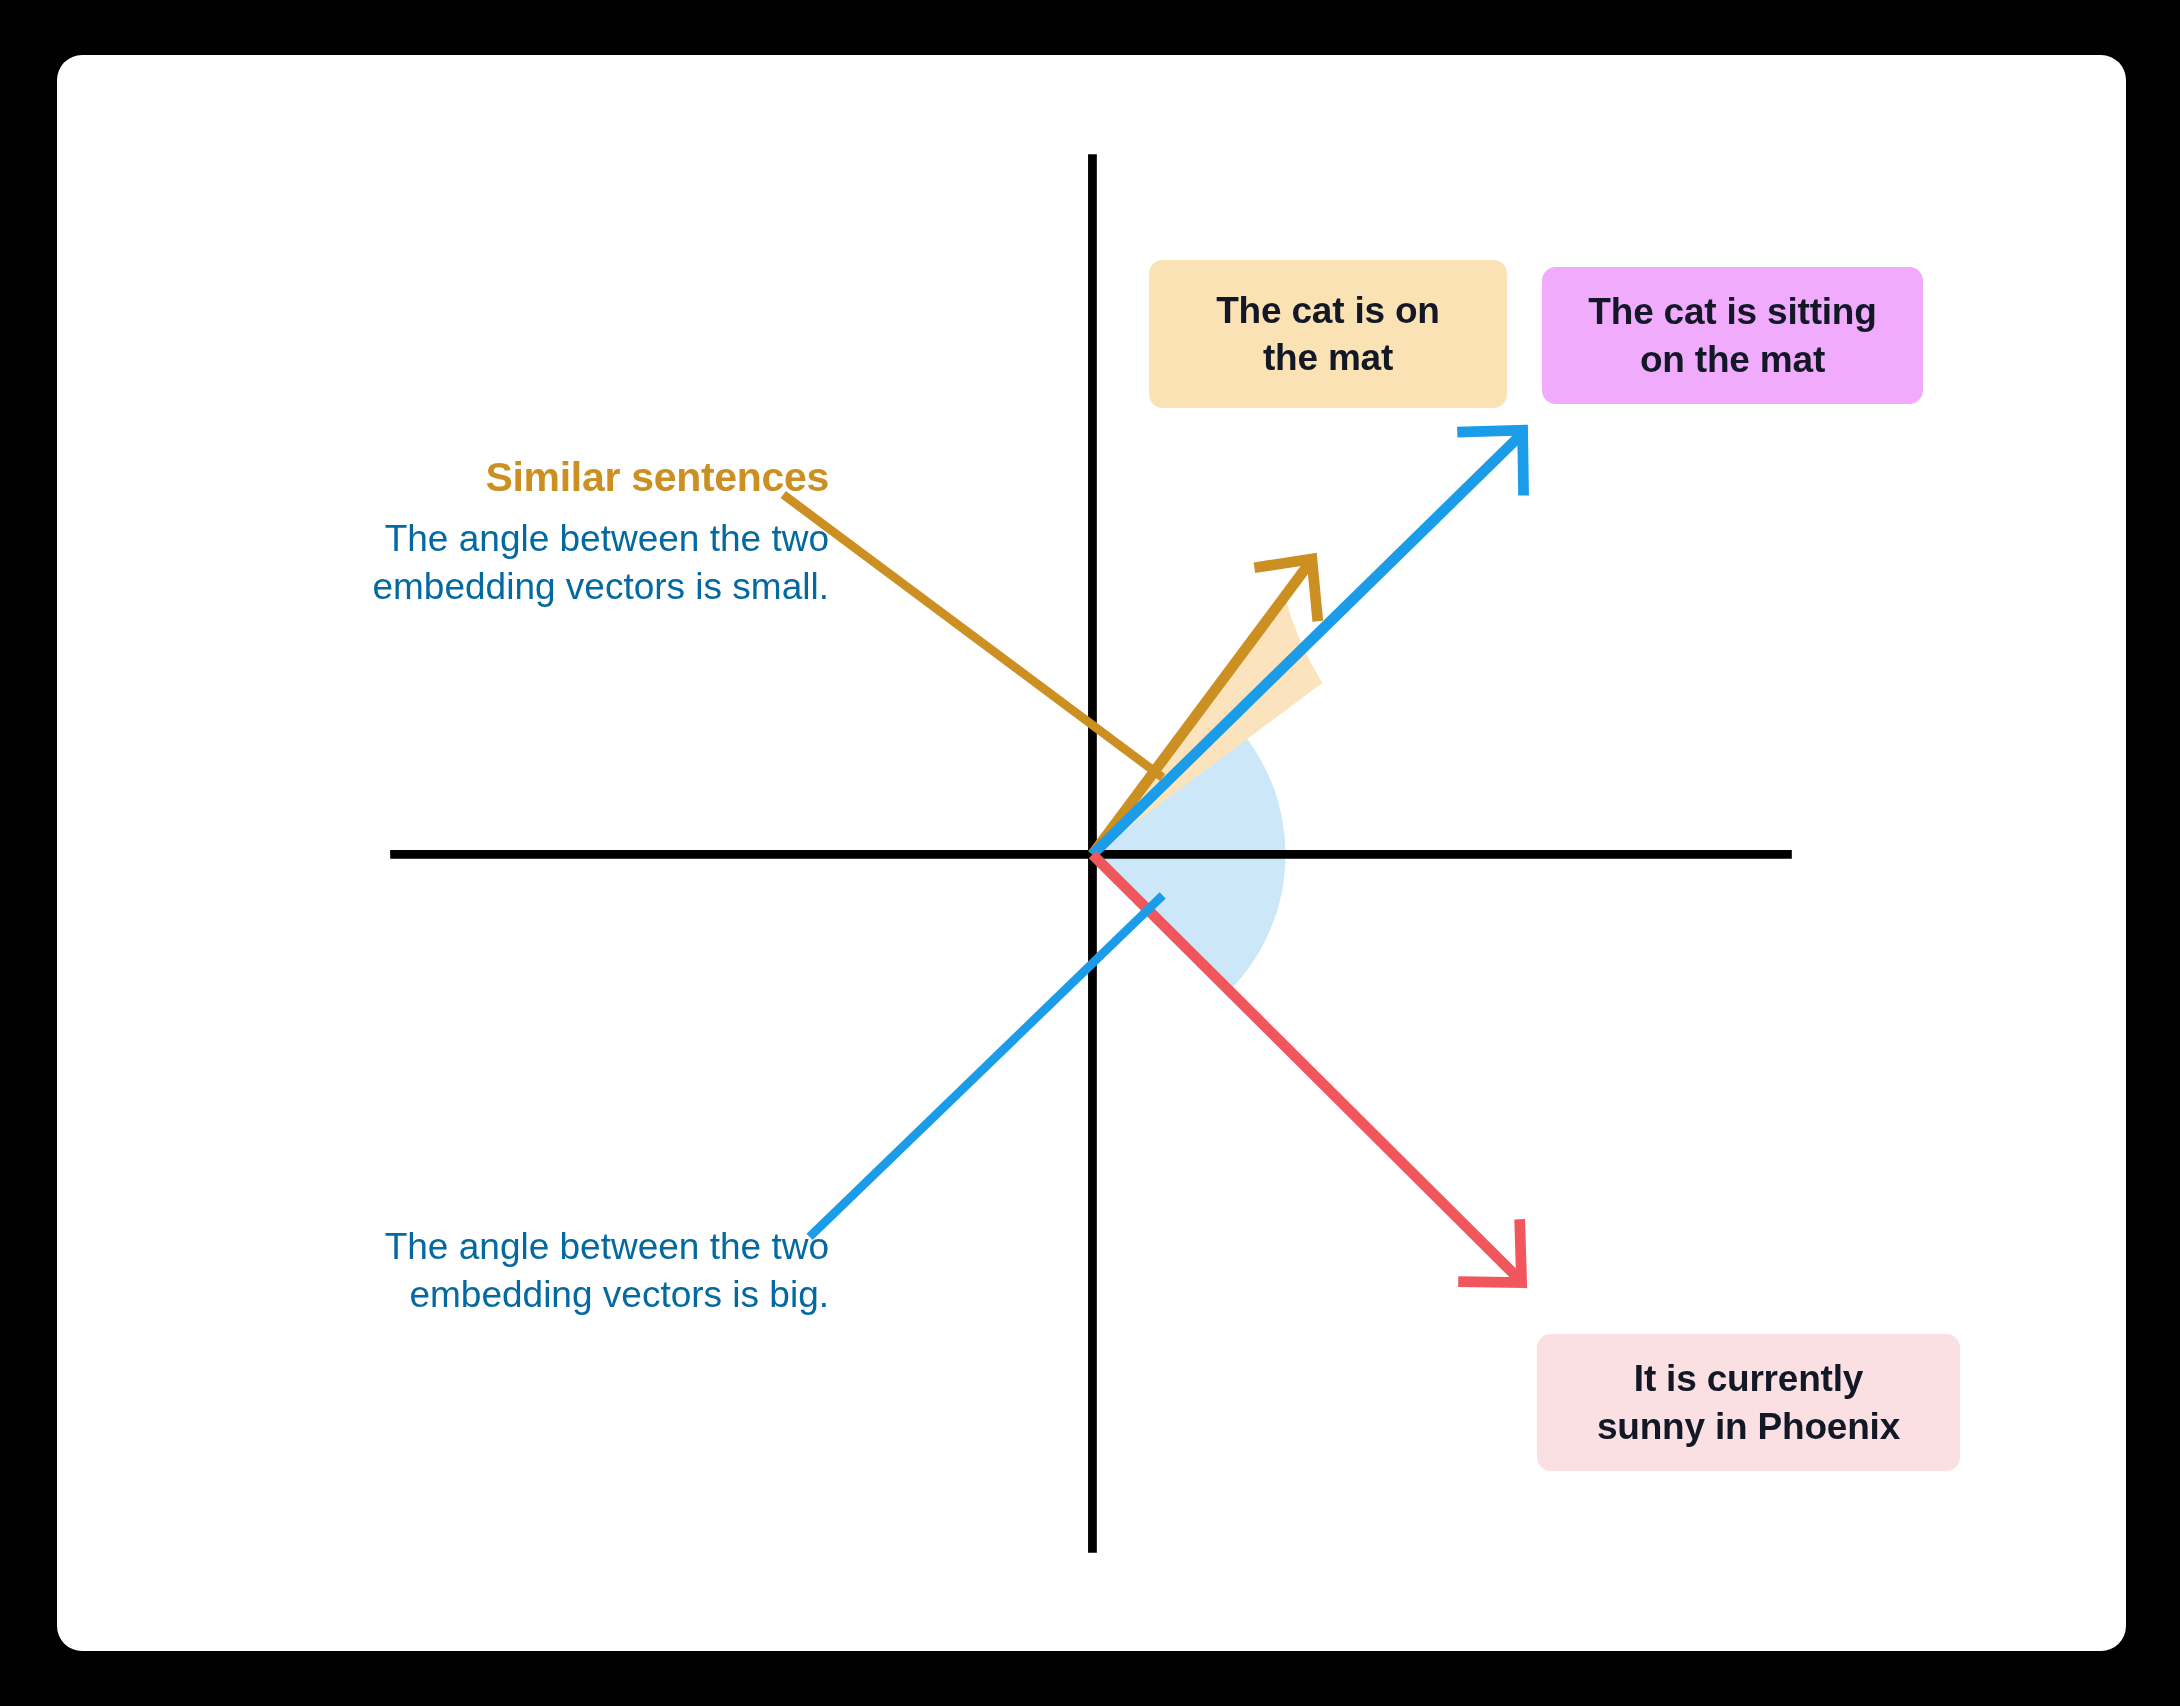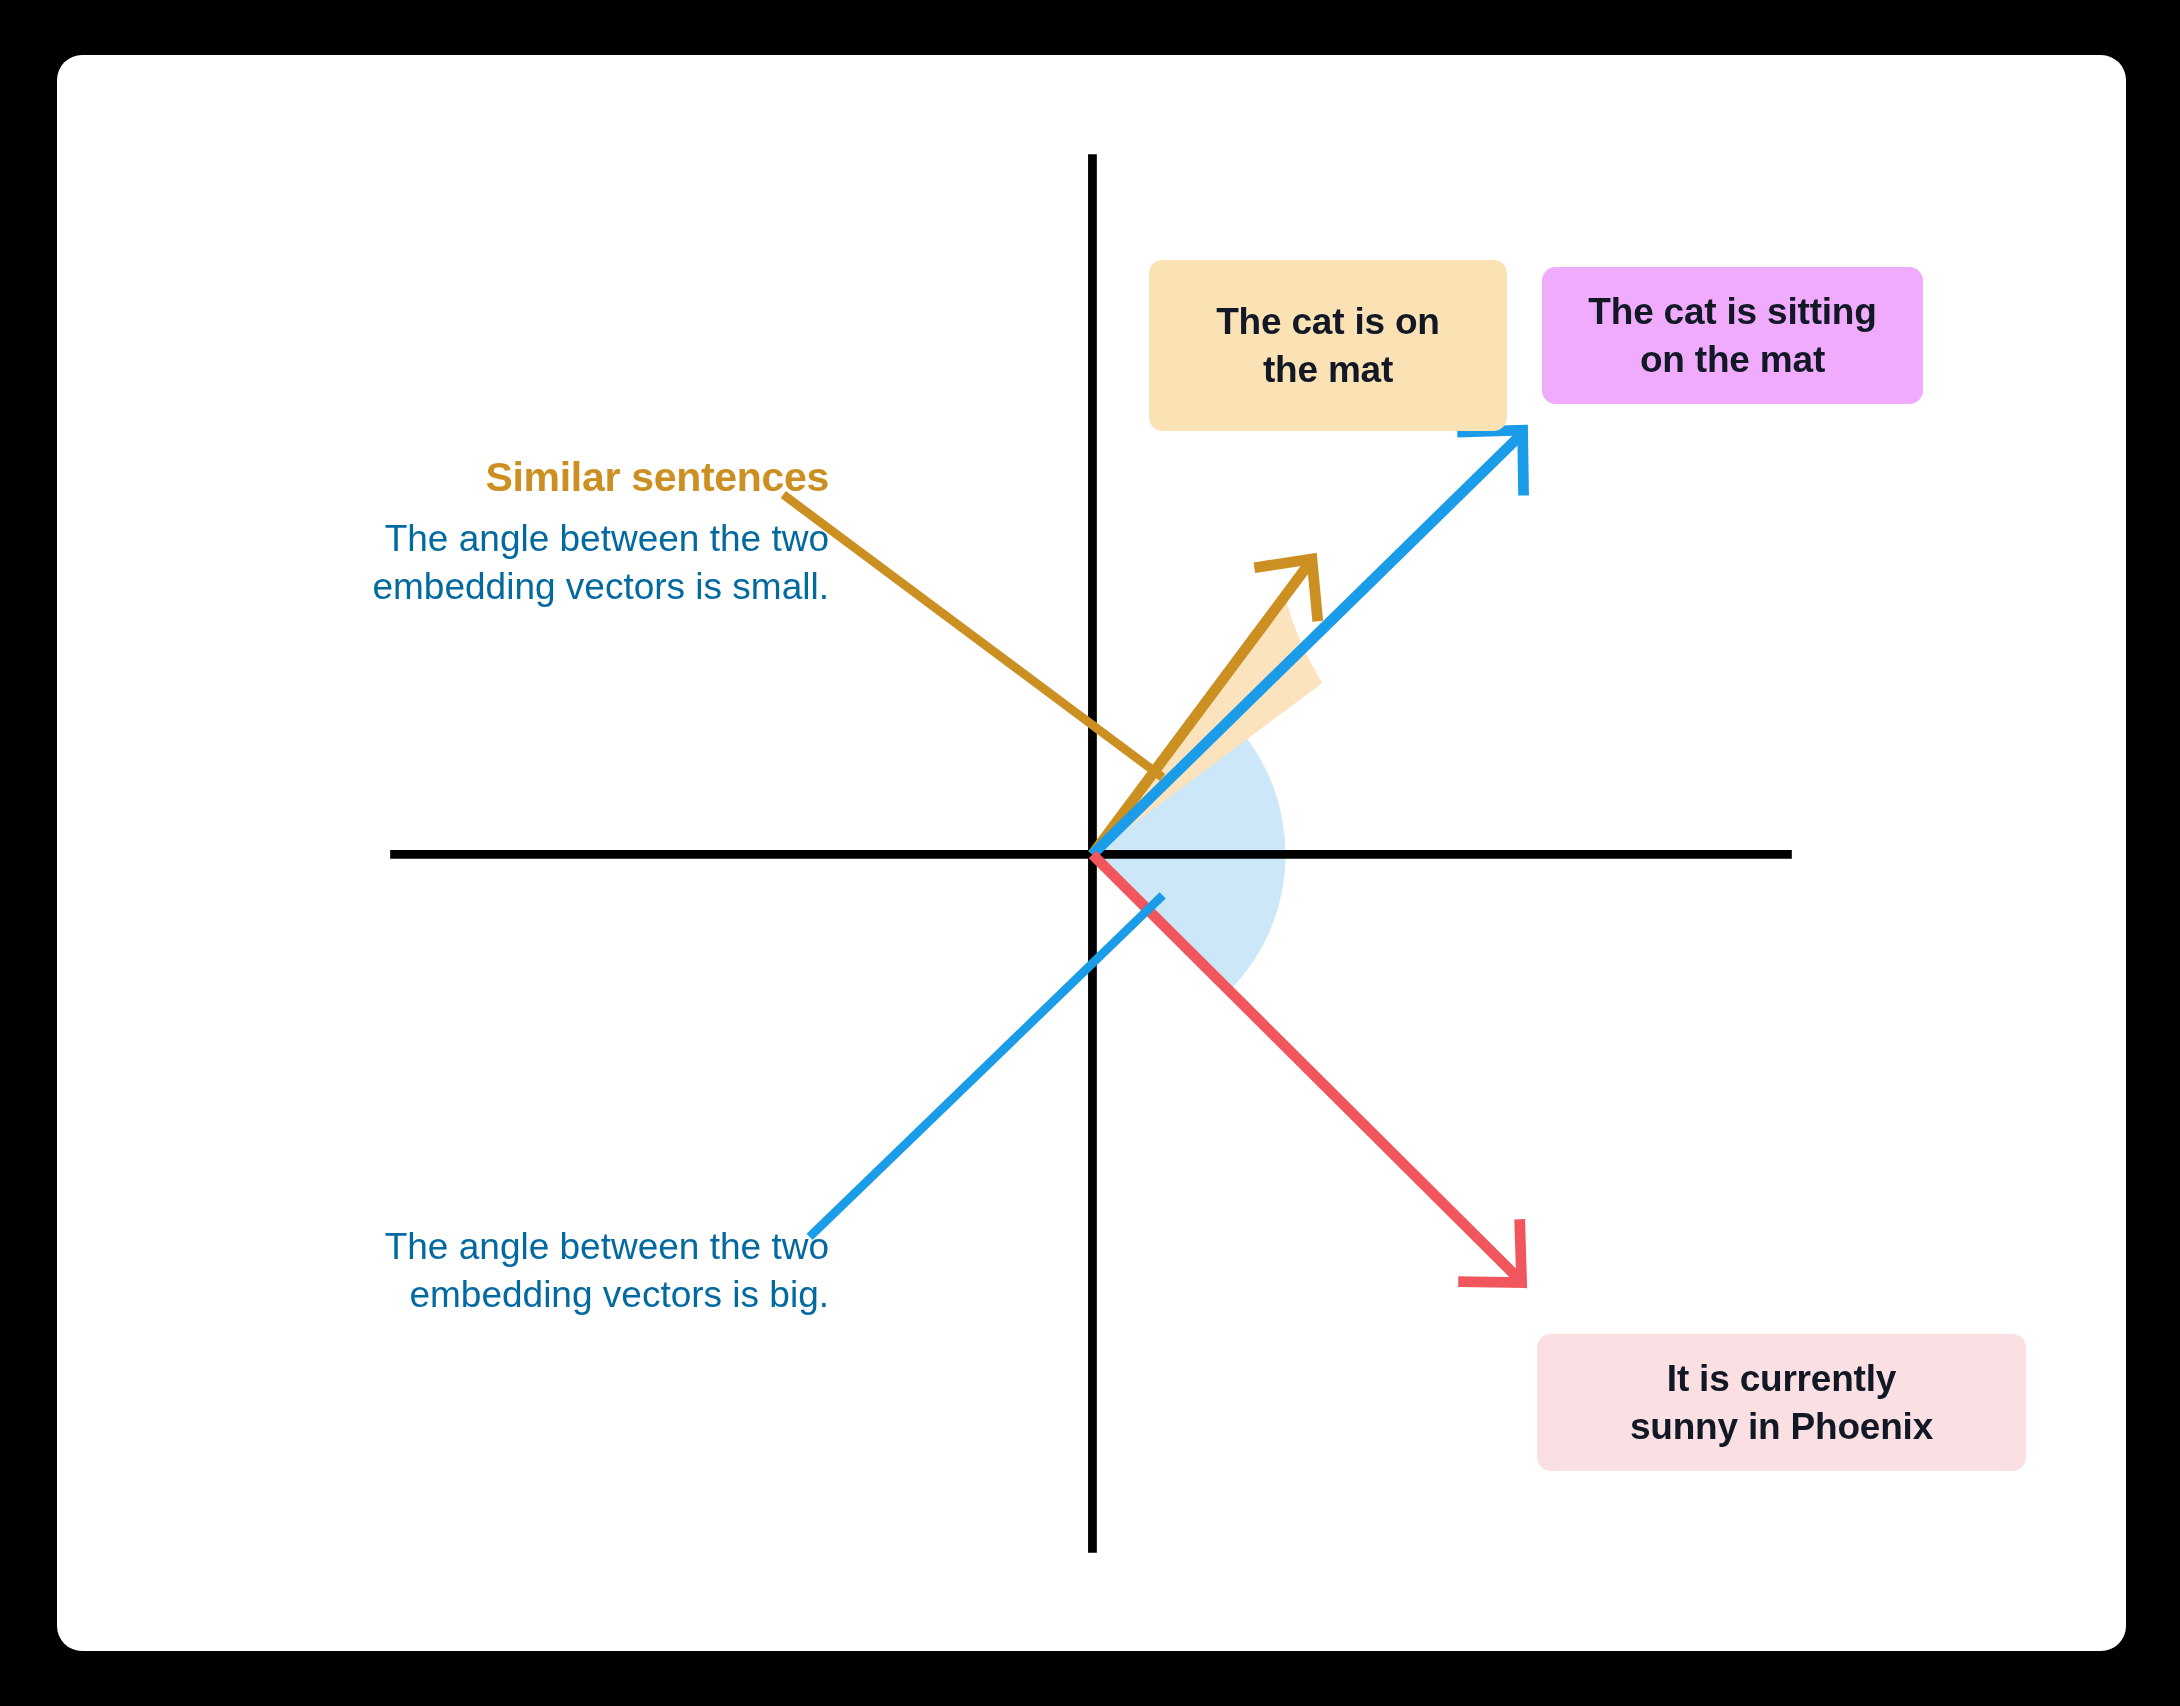--- a/index.html
+++ b/index.html
@@ -50,34 +50,34 @@
     letter-spacing: -0.2px;
     font-family: "Liberation Sans", sans-serif;
     box-sizing: border-box;
     padding: 7.8px 15.6px;
     white-space: pre-line;
   }
   #badge-orange {
     left: 1149px;
     top: 260px;
     width: 358px;
-    height: 171px;
+    height: 148px;
     background: #FBE2B4;
   }
   #badge-blue {
     left: 1542px;
     top: 267px;
     width: 381px;
     height: 137px;
     background: #f0abfc;
   }
   #badge-pink {
     left: 1537px;
     top: 1334px;
-    width: 489px;
+    width: 423px;
     height: 137px;
     background: #FBE0E3;
     text-align: center;
   }
   .annotation {
     position: absolute;
     width: 605px;
     text-align: right;
     font-family: "Liberation Sans", sans-serif;
   }

